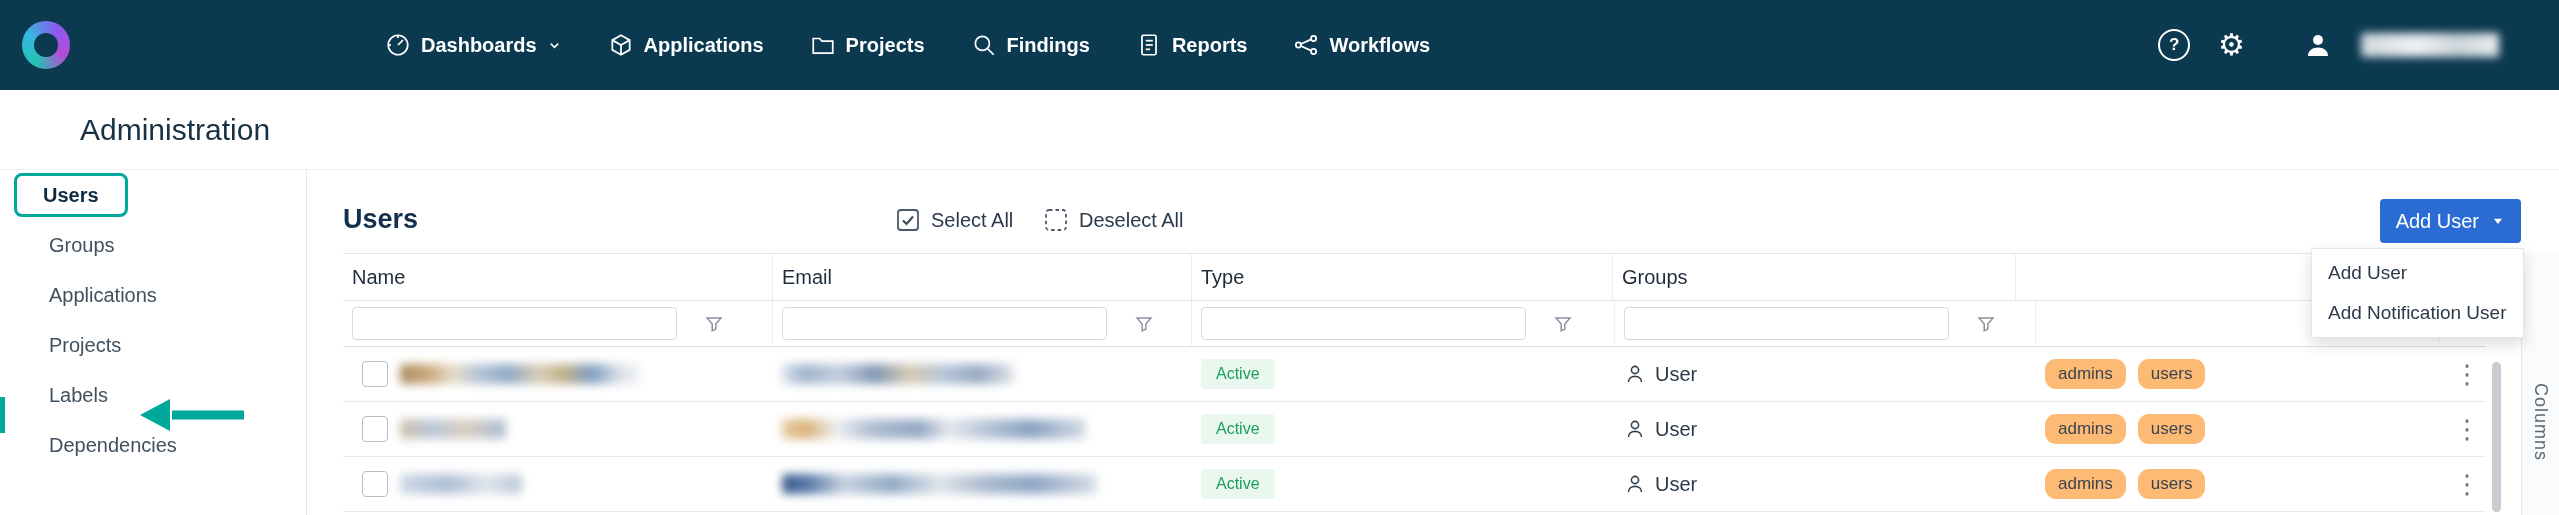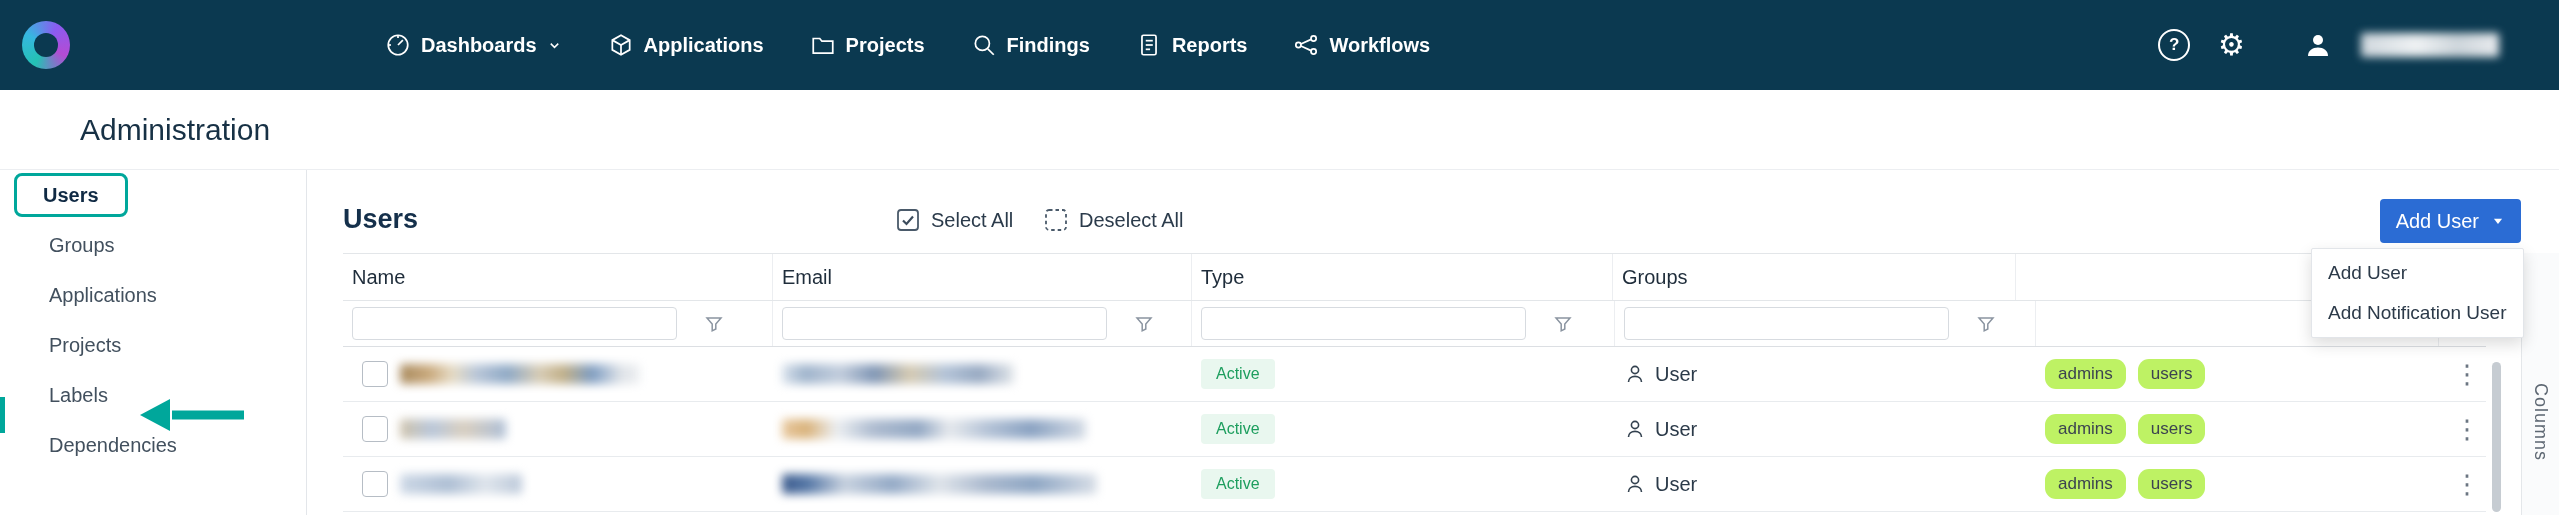--- a/index.html
+++ b/index.html
@@ -66,21 +66,21 @@
   .hrow .cell{font-size:20px;font-weight:normal;color:#1f2d3b;border-right:1px solid #eceef1;}
   .hrow .c5{border-right:none;}
   .frow .cell{border-right:1px solid #eceef1;}
   .frow .c5{border-right:none;}
   .filter-input{width:325px;height:33px;box-sizing:border-box;border:1px solid #d7dbe0;border-radius:4px;outline:none;
         font-size:18px;padding:0 10px;font-family:"Liberation Sans",sans-serif;}
   .funnel{margin-left:28px;cursor:pointer;display:flex;}
   .cb{width:26px;height:26px;margin-left:10px;border:1.5px solid #b6bdc5;border-radius:4px;background:#fff;cursor:pointer;box-sizing:border-box;flex:none;}
   .pill{background:#e9f7ef;color:#1d9e5e;font-size:16px;padding:6px 15px;border-radius:4px;}
   .type-wrap{display:flex;align-items:center;gap:9px;font-size:20px;color:#2b3a49;}
-  .chip{background:#bef264;color:#3c4450;font-size:17px;padding:5px 13px;border-radius:11px;margin-right:12px;}
+  .chip{background:#fdba74;color:#3c4450;font-size:17px;padding:5px 13px;border-radius:11px;margin-right:12px;}
   .kebab{font-size:26px;color:#6b7682;cursor:pointer;line-height:1;}
 
   
   .rname,.remail{height:20px;margin-left:12px;}
   .n1{width:240px;background:linear-gradient(90deg,#a98b5f 0%,#c9a97c 12%,#e6dcc6 22%,#b8c6d8 32%,#8fa9c6 45%,#d8cdb6 58%,#c2b089 68%,#7e9dc2 80%,#dfe3e8 92%,#eef0f2 100%);}
   .e1{width:232px;margin-left:0;background:linear-gradient(90deg,#d9e2ec 0%,#9fb4cc 10%,#c3cedd 25%,#8096b5 40%,#d6cbb2 55%,#b4c4d8 70%,#97a9c2 85%,#e2e6ea 100%);}
   .n2{width:106px;background:linear-gradient(90deg,#cfc3ab 0%,#b9c7da 30%,#d9cfc0 60%,#aebfd6 100%);}
   .e2{width:304px;margin-left:0;background:linear-gradient(90deg,#e8c9a0 0%,#d9b27a 8%,#eceff2 18%,#aebcd0 30%,#93a8c4 45%,#e6e9ed 55%,#b3c2d6 68%,#8aa2c2 82%,#d6dde6 100%);}
   .n3{width:122px;background:linear-gradient(90deg,#cdd8e6 0%,#aebfd4 40%,#dfe5ec 70%,#bcc9da 100%);}
   .e3{width:315px;margin-left:0;background:linear-gradient(90deg,#3d5c8e 0%,#5577a6 8%,#c8d2df 20%,#93a9c6 35%,#dfe4ea 50%,#aab9ce 65%,#8ea6c4 80%,#d9dfe7 100%);}

